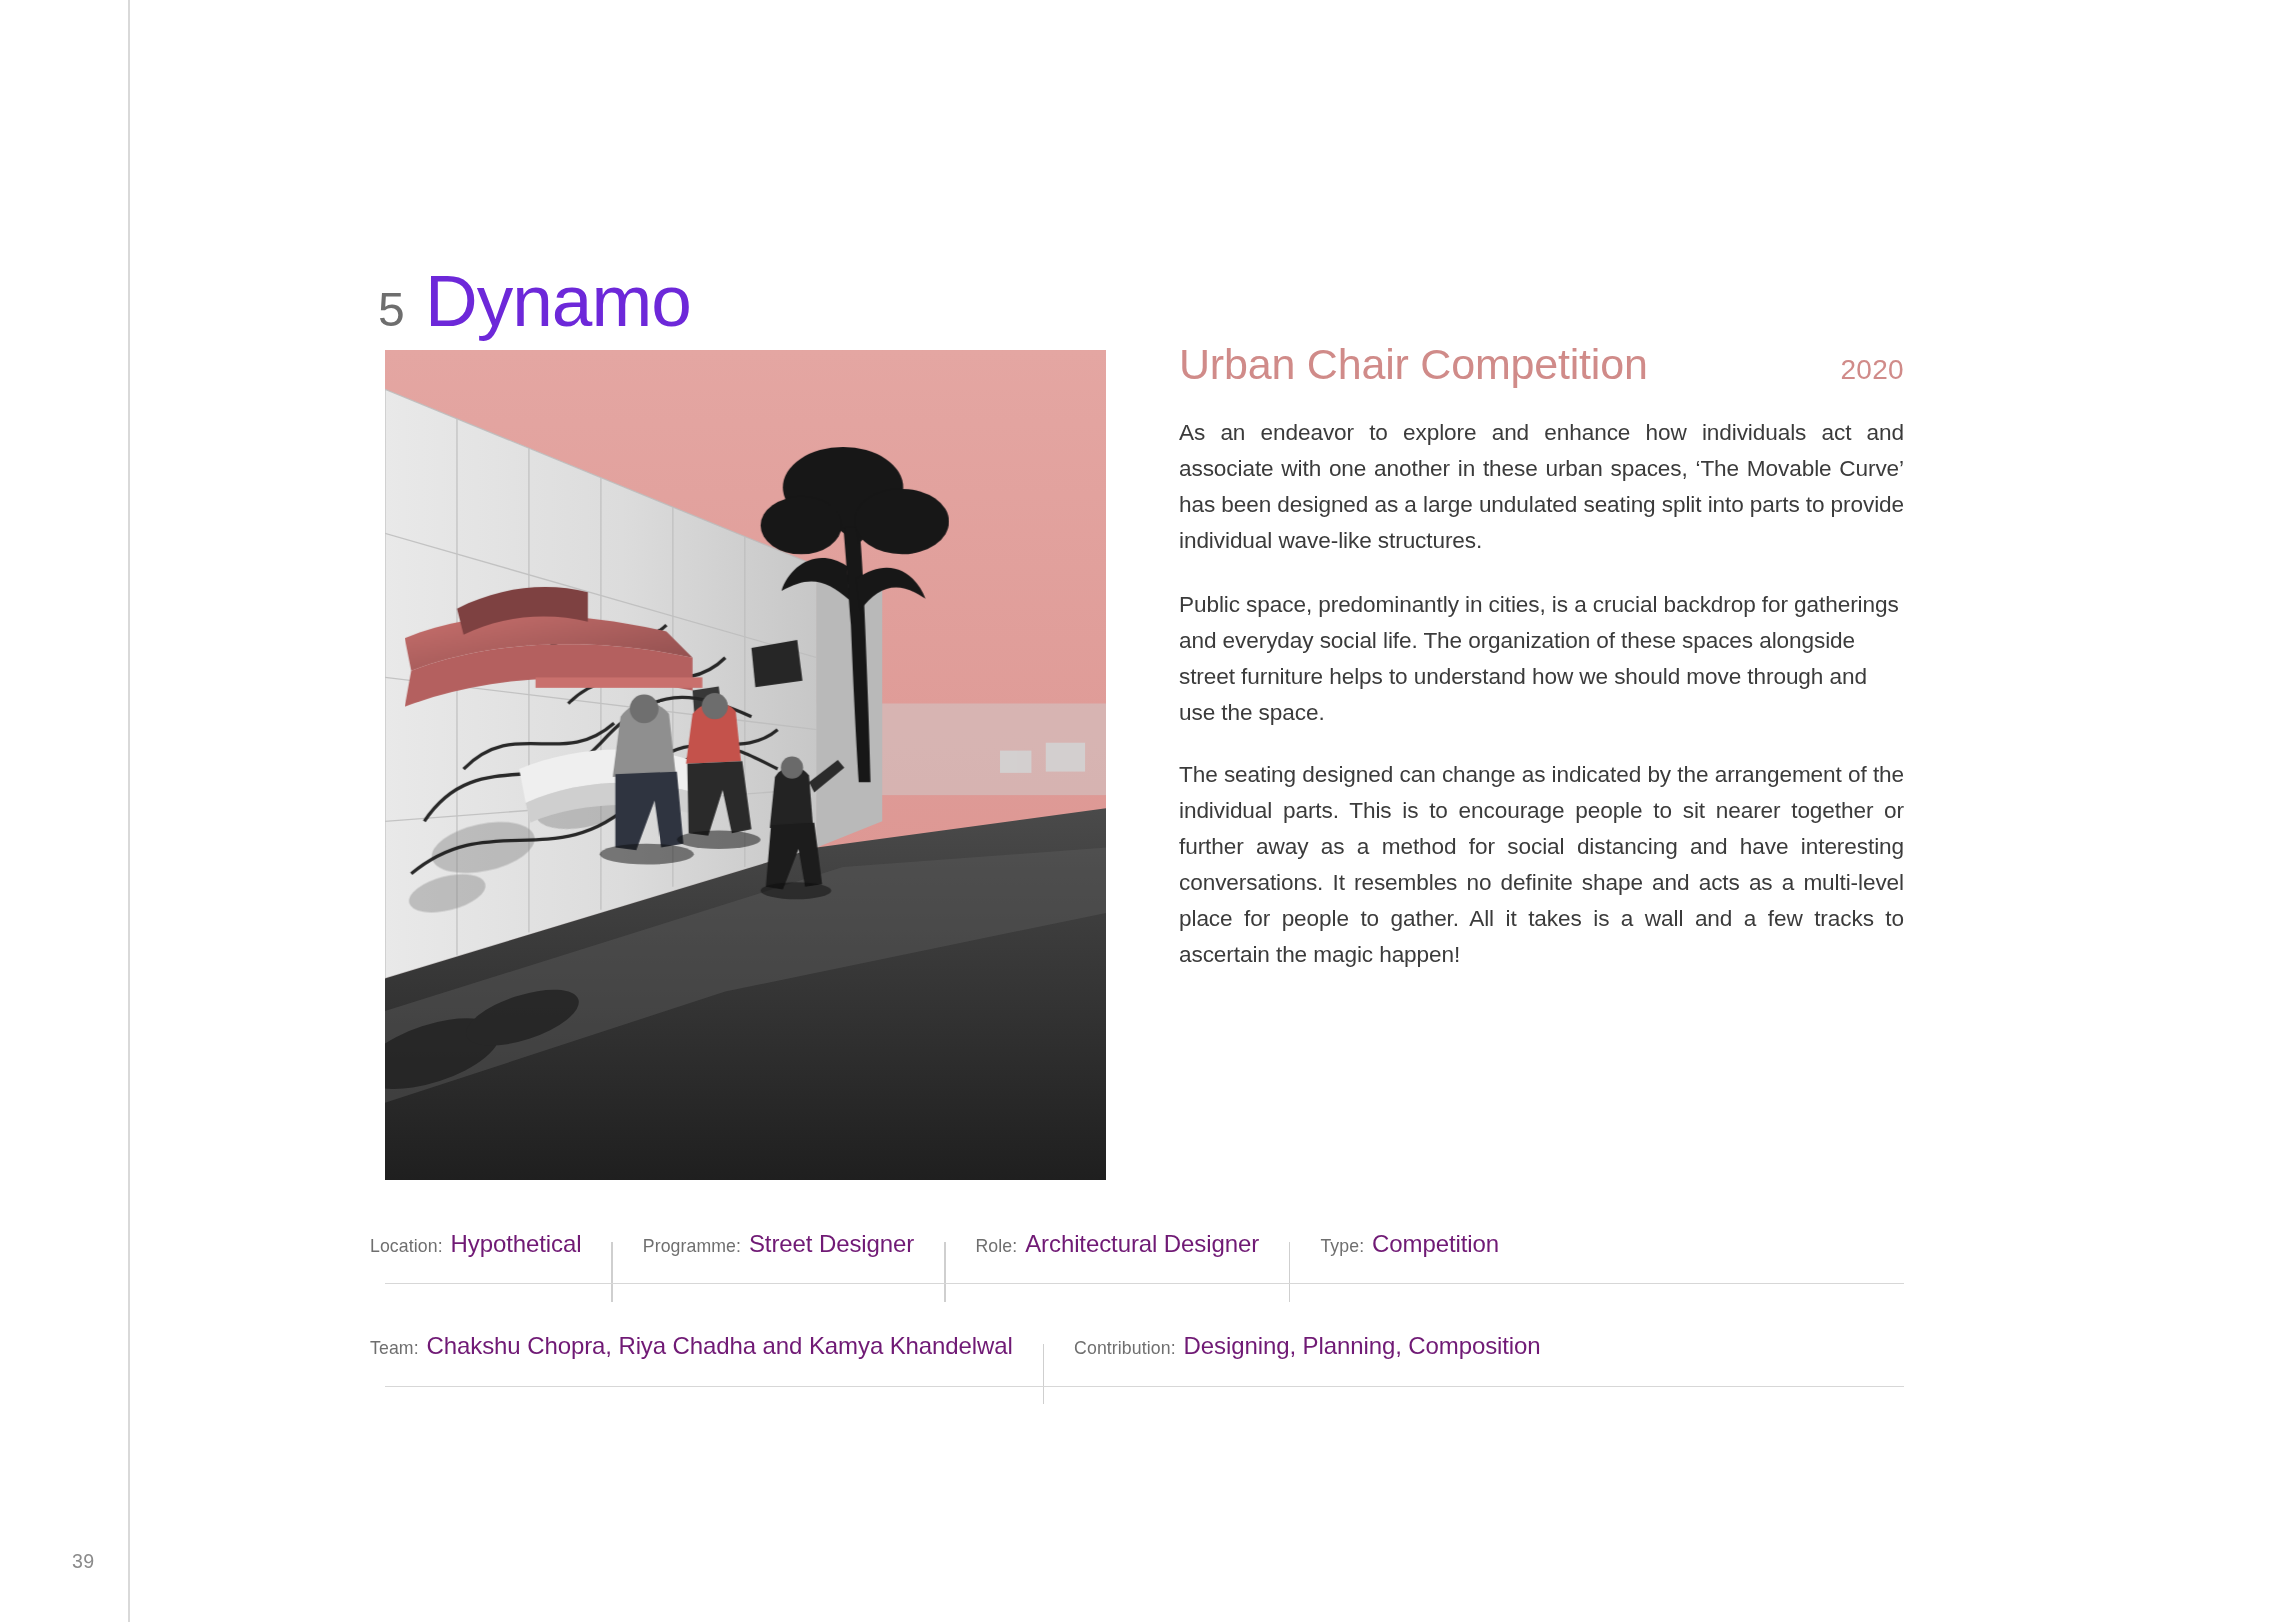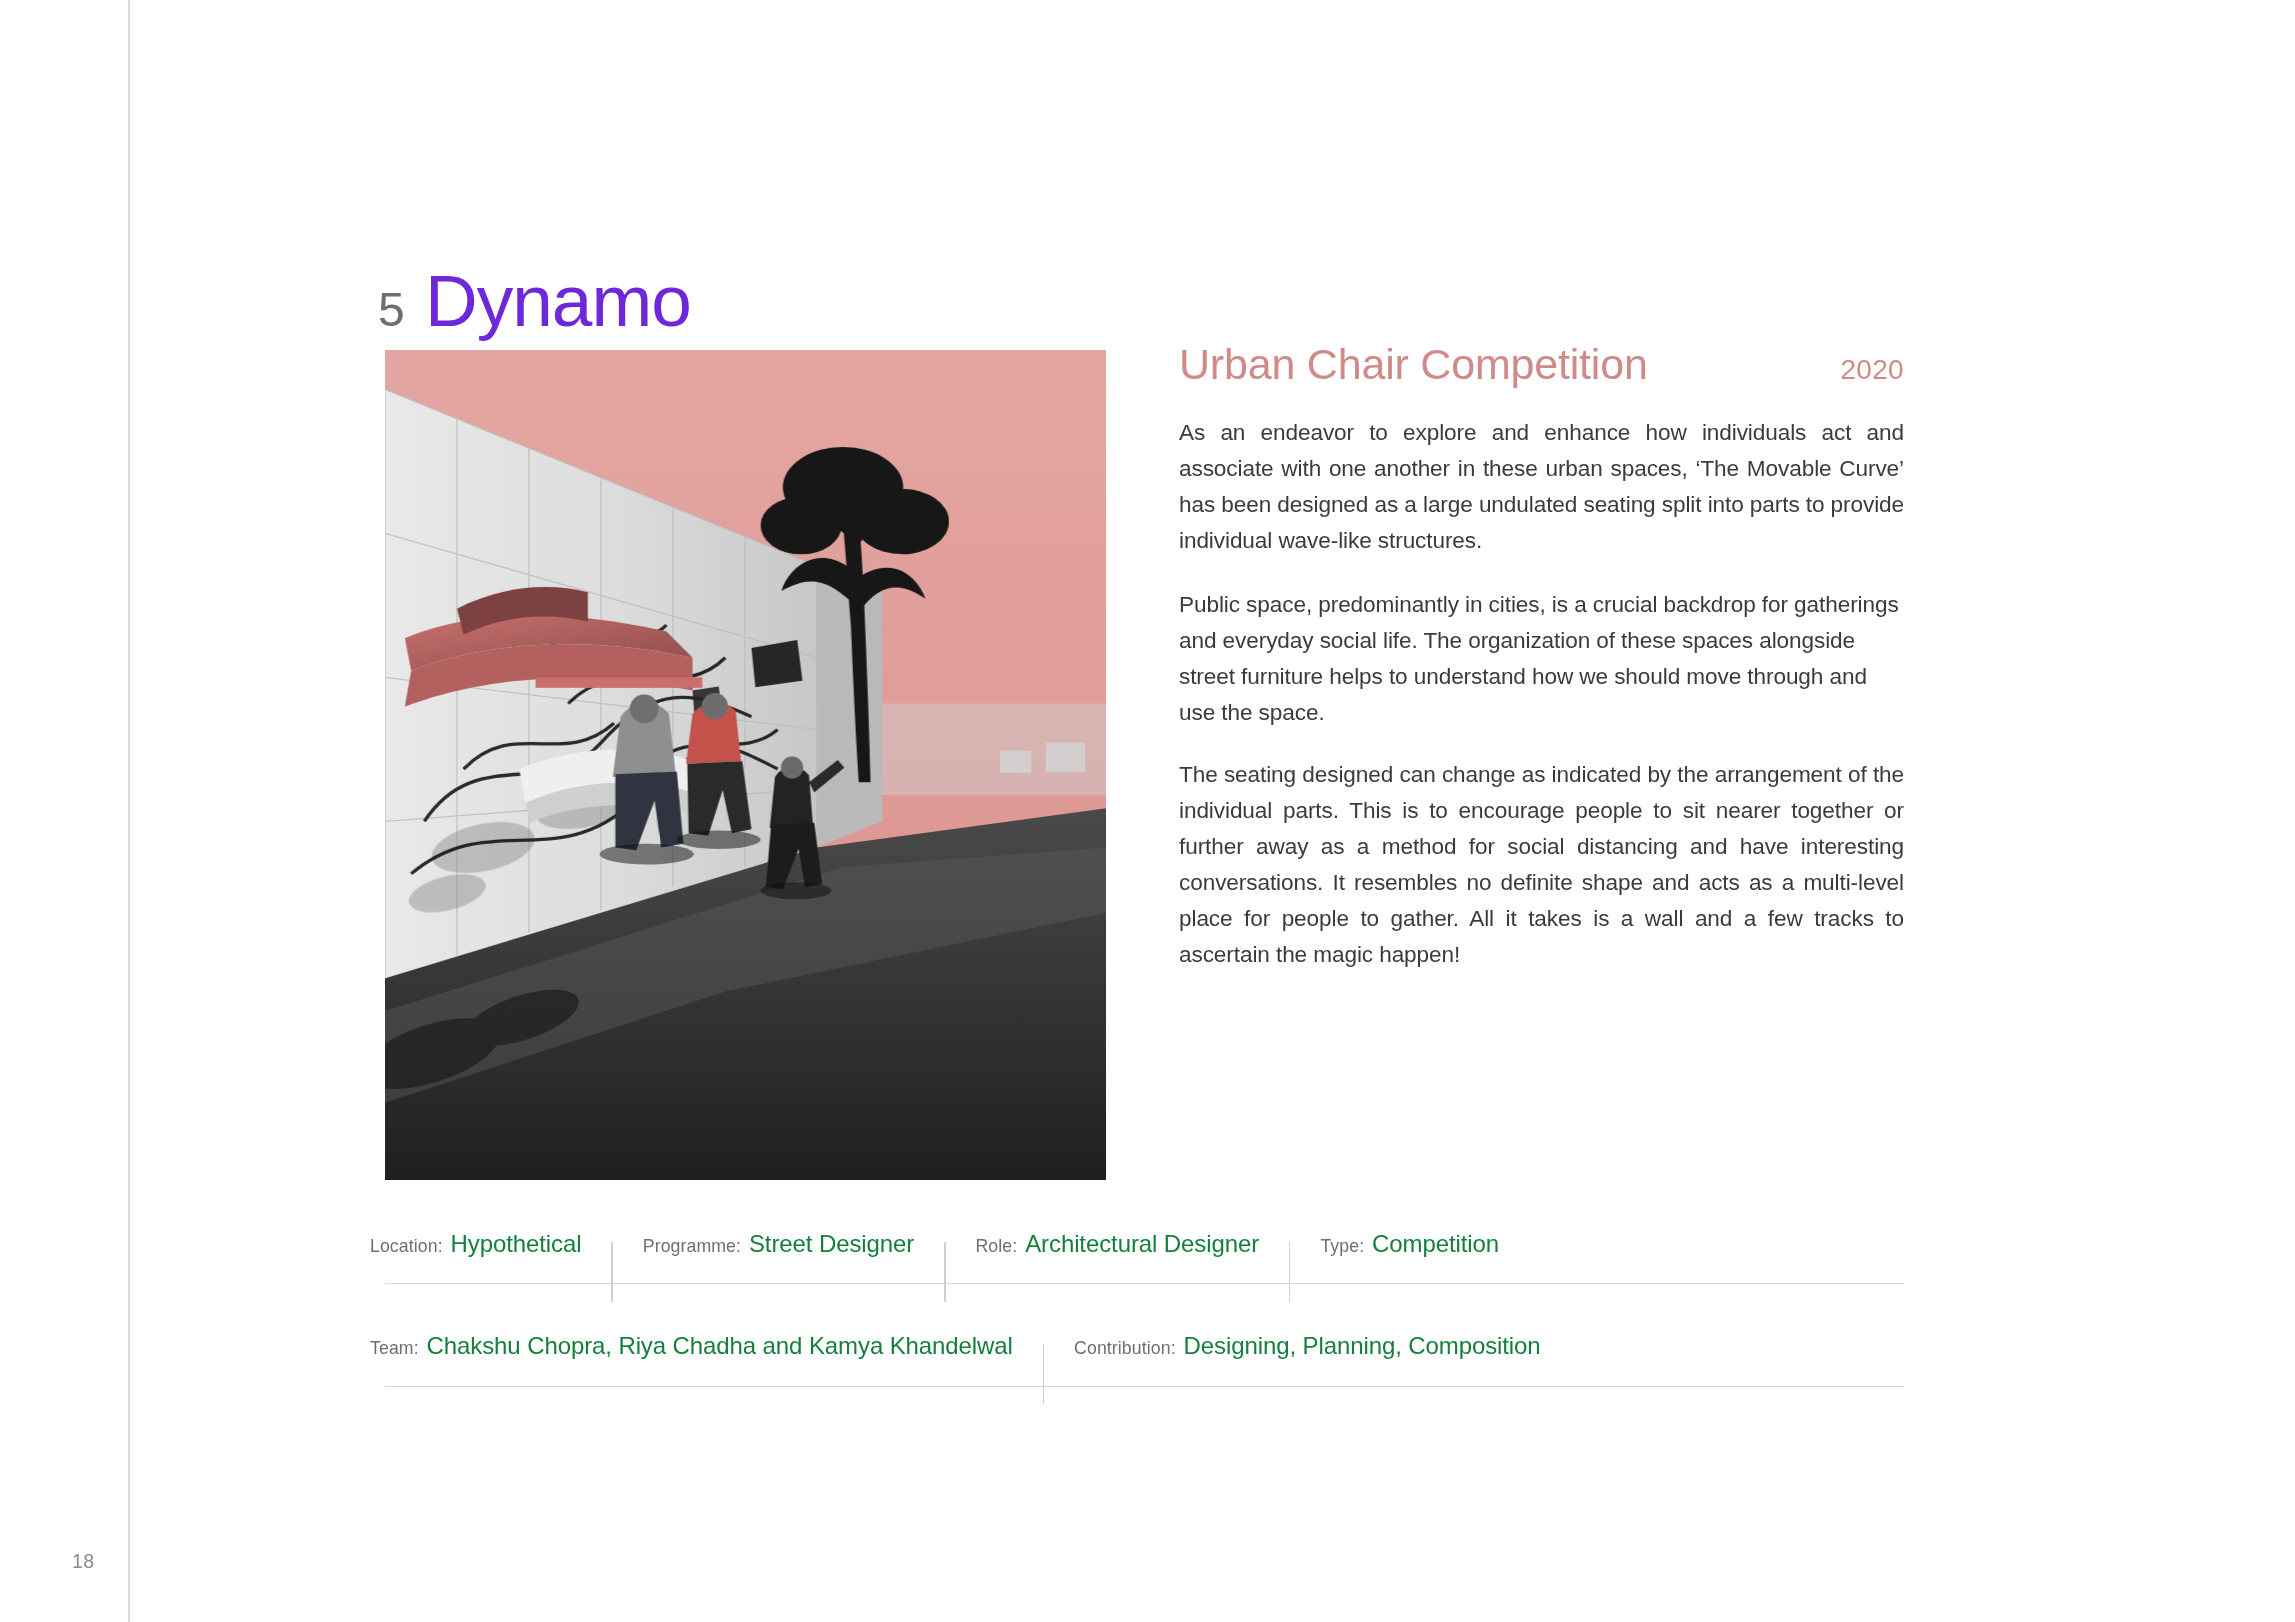--- a/index.html
+++ b/index.html
@@ -146,41 +146,41 @@
   }
   .meta-label {
     font-size: 17.7px;
     font-weight: 300;
     color: #6f6f6f;
     letter-spacing: 0.1px;
   }
   .meta-value {
     font-size: 24px;
     font-weight: 300;
-    color: #15803d;
+    color: #701a75;
     letter-spacing: -0.1px;
   }
   .vsep {
     width: 1.3px;
     align-self: stretch;
     background: #cfcfcf;
     height: 60px;
     margin: 0 30px;
     position: relative;
     top: 11.8px;
   }
 </style>
 </head>
 <body>
 
 <div class="page">
 
   <div class="left-rule"></div>
 
-  <div class="page-number">18</div>
+  <div class="page-number">39</div>
 
   <div class="title-block">
     <span class="title-number">5</span>
     <span class="title-text">Dynamo</span>
   </div>
 
   <div class="hero">
     <svg viewBox="0 0 1102 1268" preserveAspectRatio="none">
       <defs>
         <linearGradient id="wallg" x1="0" y1="0" x2="1" y2="0">

